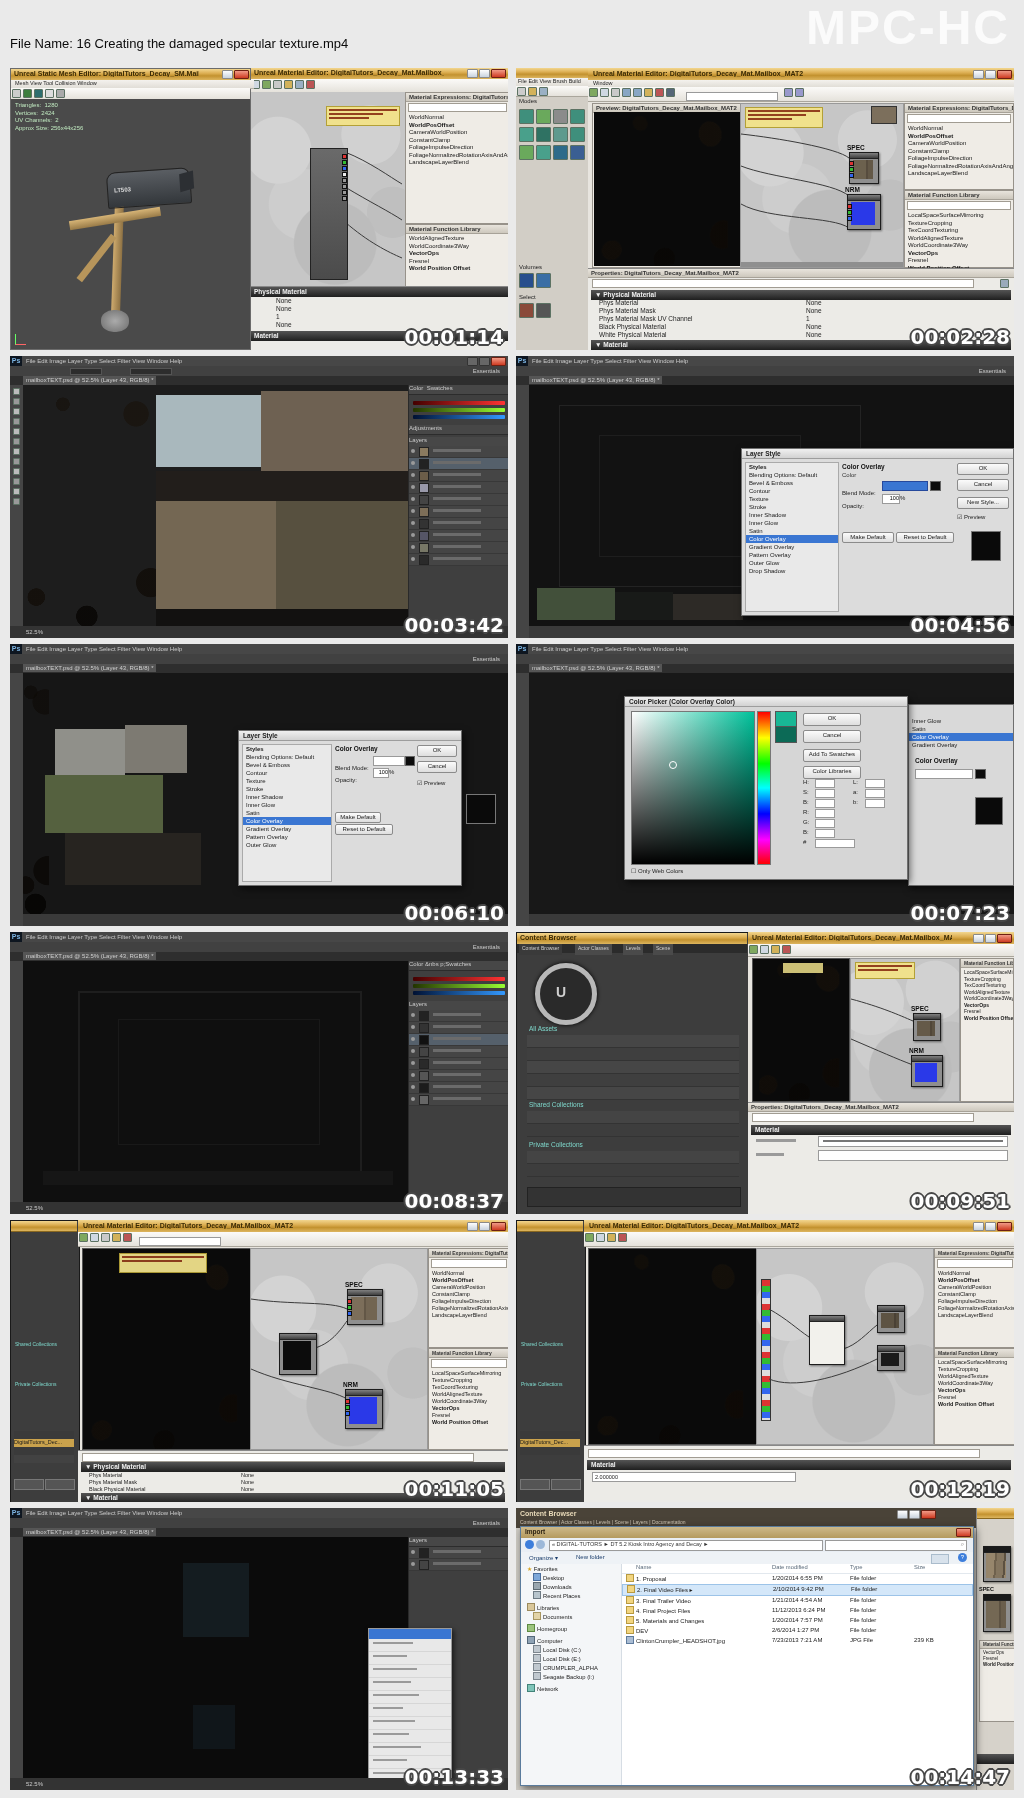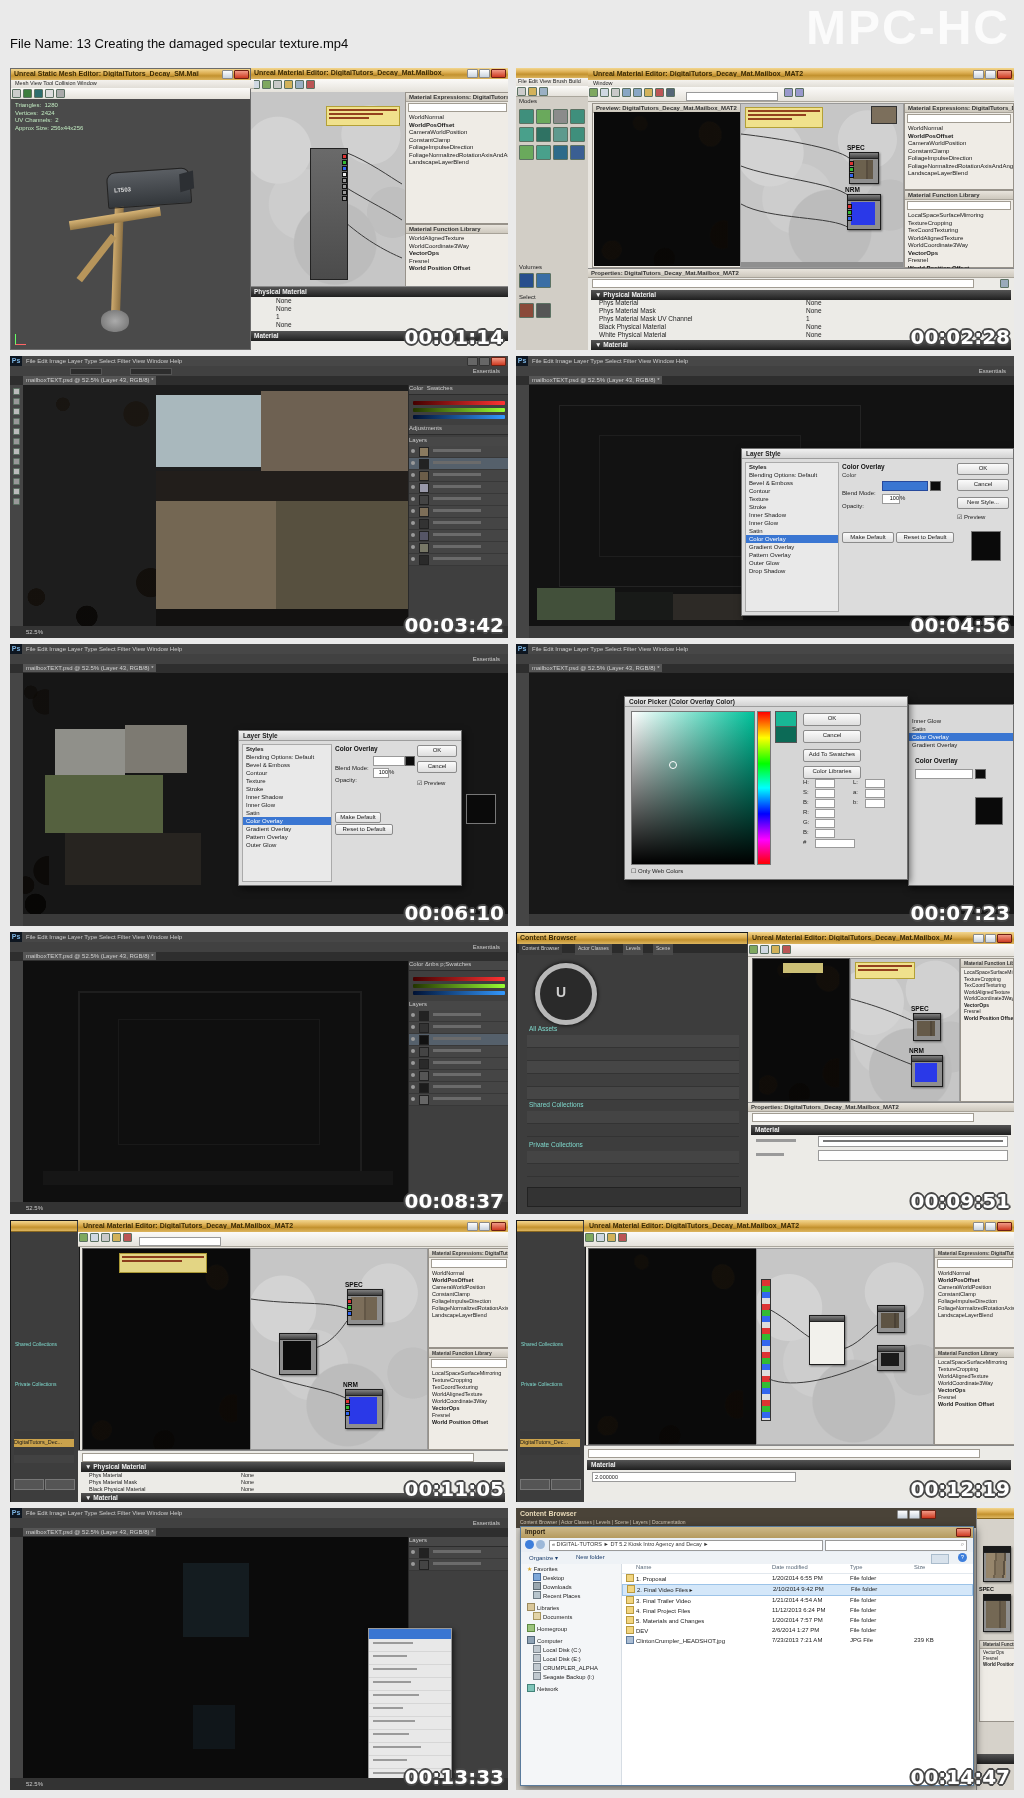--- a/index.html
+++ b/index.html
@@ -62,21 +62,21 @@
 .fld{background:#fff;border:1px solid #9a9a9a;}
 .ex-item{font-size:6px;color:#1b1b1b;line-height:9px;white-space:nowrap;overflow:hidden;}
 .ex-ico{display:inline-block;width:6px;height:6px;margin:0 2px -1px 0;border:1px solid #777;}
 .quad{position:absolute;inset:4px 8px;transform:perspective(260px) rotateY(16deg) scale(1.04);}
 .statgreen{font-size:6px;line-height:7.5px;color:#bfe8bf;white-space:pre;}
 </style>
 </head>
 <body>
 
 <div class="hdr">
-  <div>File Name: 13 Creating the damaged specular texture.mp4</div>
+  <div>File Name: 16 Creating the damaged specular texture.mp4</div>
   <div>File Size: 141 MB (148 474 349 bytes)</div>
   <div>Resolution: 1280x720</div>
   <div>Duration: 00:16:01</div>
 </div>
 <div class="logo">MPC-HC</div>
 
 <div class="thumb" style="left:10px;top:68px">
   <div class="a" style="left:240px;top:0;width:258px;height:282px;background:#e8e5df">
     <div class="a gold" style="left:0;top:0;width:258px;height:11px">
       <span class="a goldtxt" style="left:4px;top:1px;width:190px">Unreal Material Editor: DigitalTutors_Decay_Mat.Mailbox_MAT2</span>

